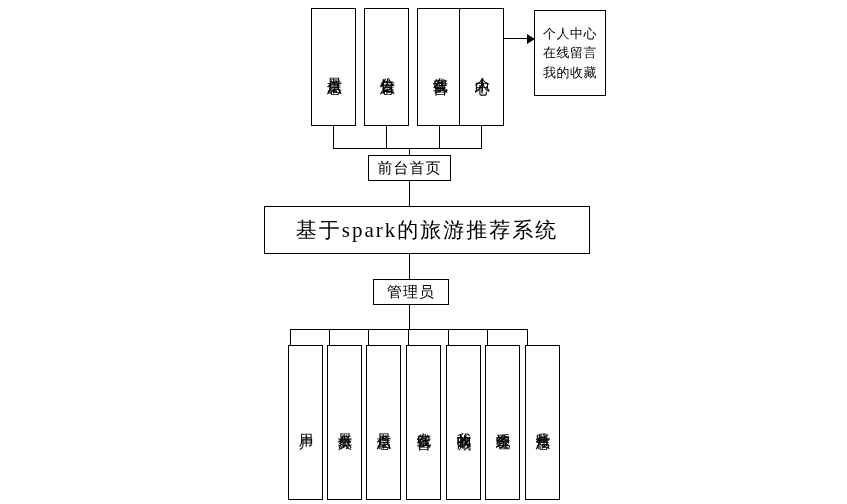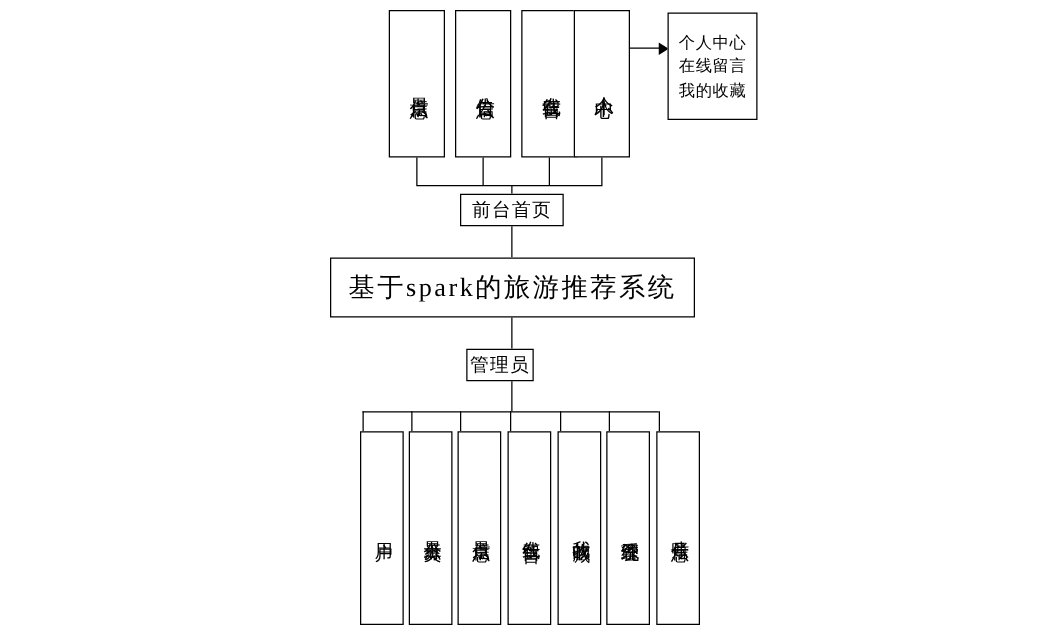--- a/index.html
+++ b/index.html
@@ -107,27 +107,27 @@
   <div class="line hline" style="left:333px; top:148px; width:149px;"></div>
 
   <div class="line vline" style="left:409px; top:148px; height:7px;"></div>
 
   <div class="box htext" style="left:368px; top:155px; width:83px; height:26px;">
     <span>前台首页</span>
   </div>
 
   <div class="line vline" style="left:409px; top:181px; height:25px;"></div>
 
-  <div class="box title-box" style="left:264px; top:206px; width:292px; height:48px;">
+  <div class="box title-box" style="left:264px; top:206px; width:326px; height:48px;">
     <span>基于spark的旅游推荐系统</span>
   </div>
 
   <div class="line vline" style="left:409px; top:254px; height:25px;"></div>
 
-  <div class="box htext" style="left:373px; top:279px; width:54px; height:26px;">
+  <div class="box htext" style="left:373px; top:279px; width:76px; height:26px;">
     <span>管理员</span>
   </div>
 
   <div class="line vline" style="left:409px; top:305px; height:24px;"></div>
 
   <div class="line hline" style="left:290px; top:329px; width:237px;"></div>
 
   <div class="line vline" style="left:290px; top:329px; height:16px;"></div>
   <div class="line vline" style="left:329px; top:329px; height:16px;"></div>
   <div class="line vline" style="left:368px; top:329px; height:16px;"></div>

